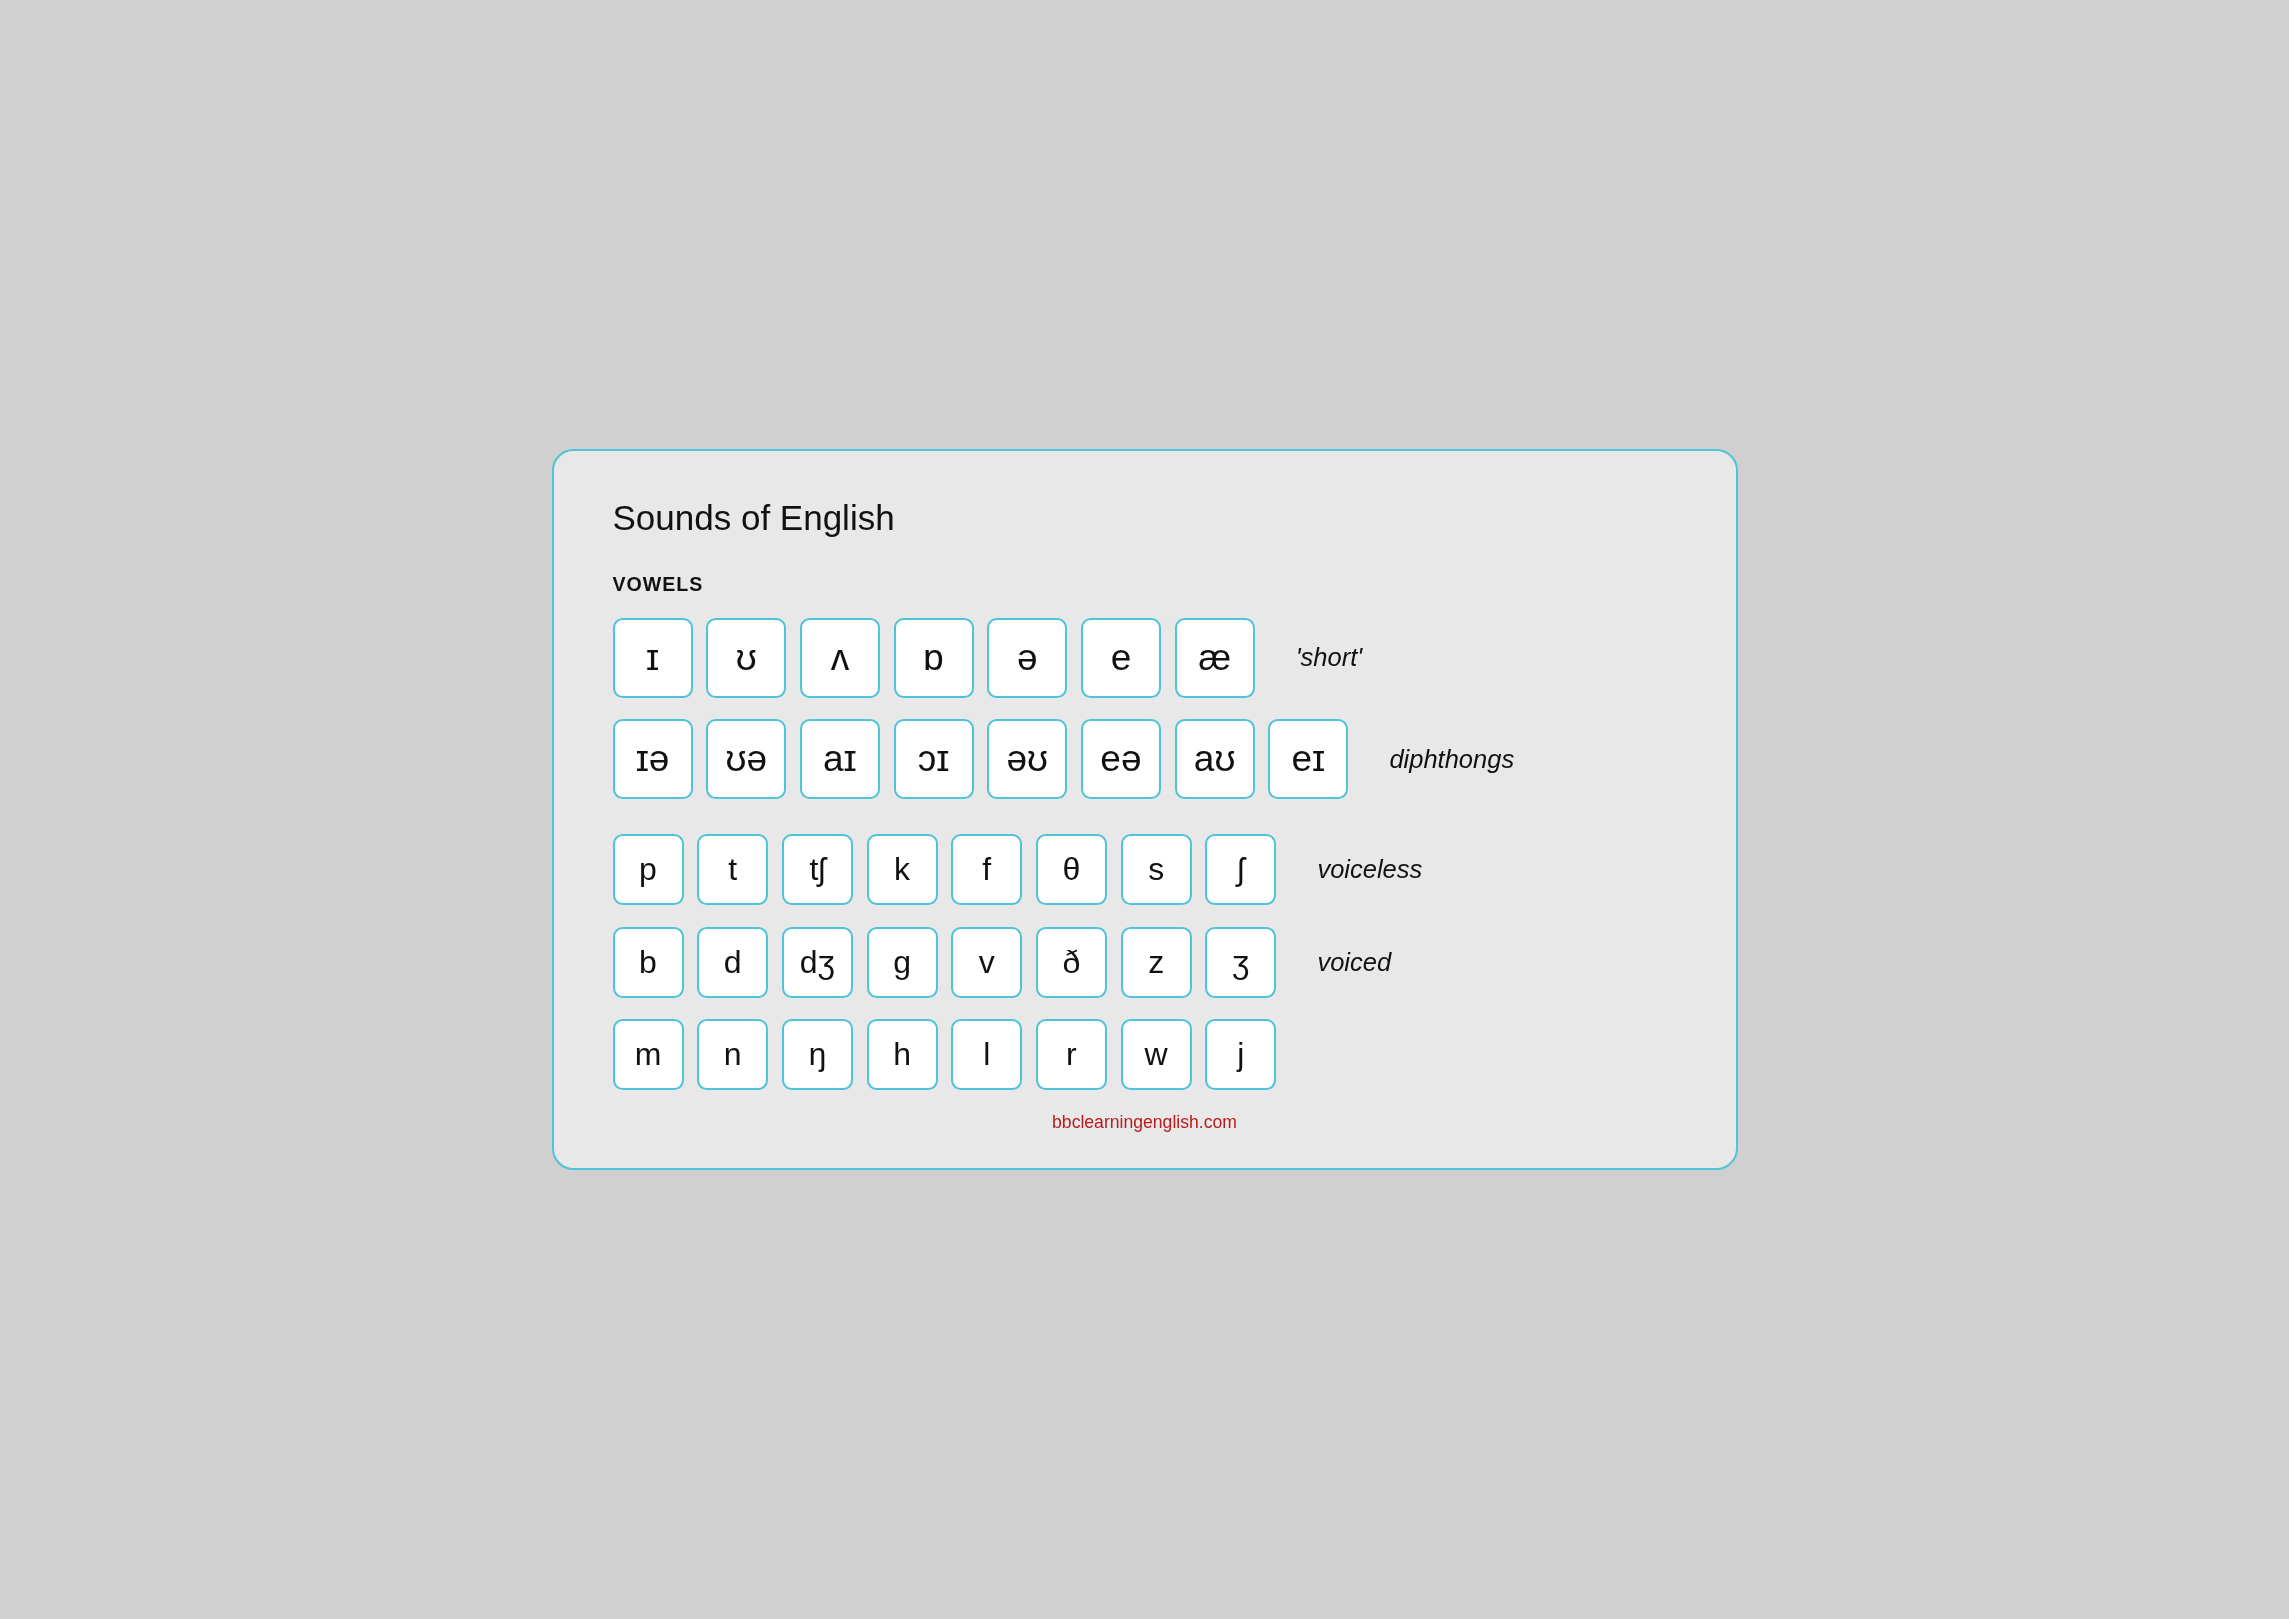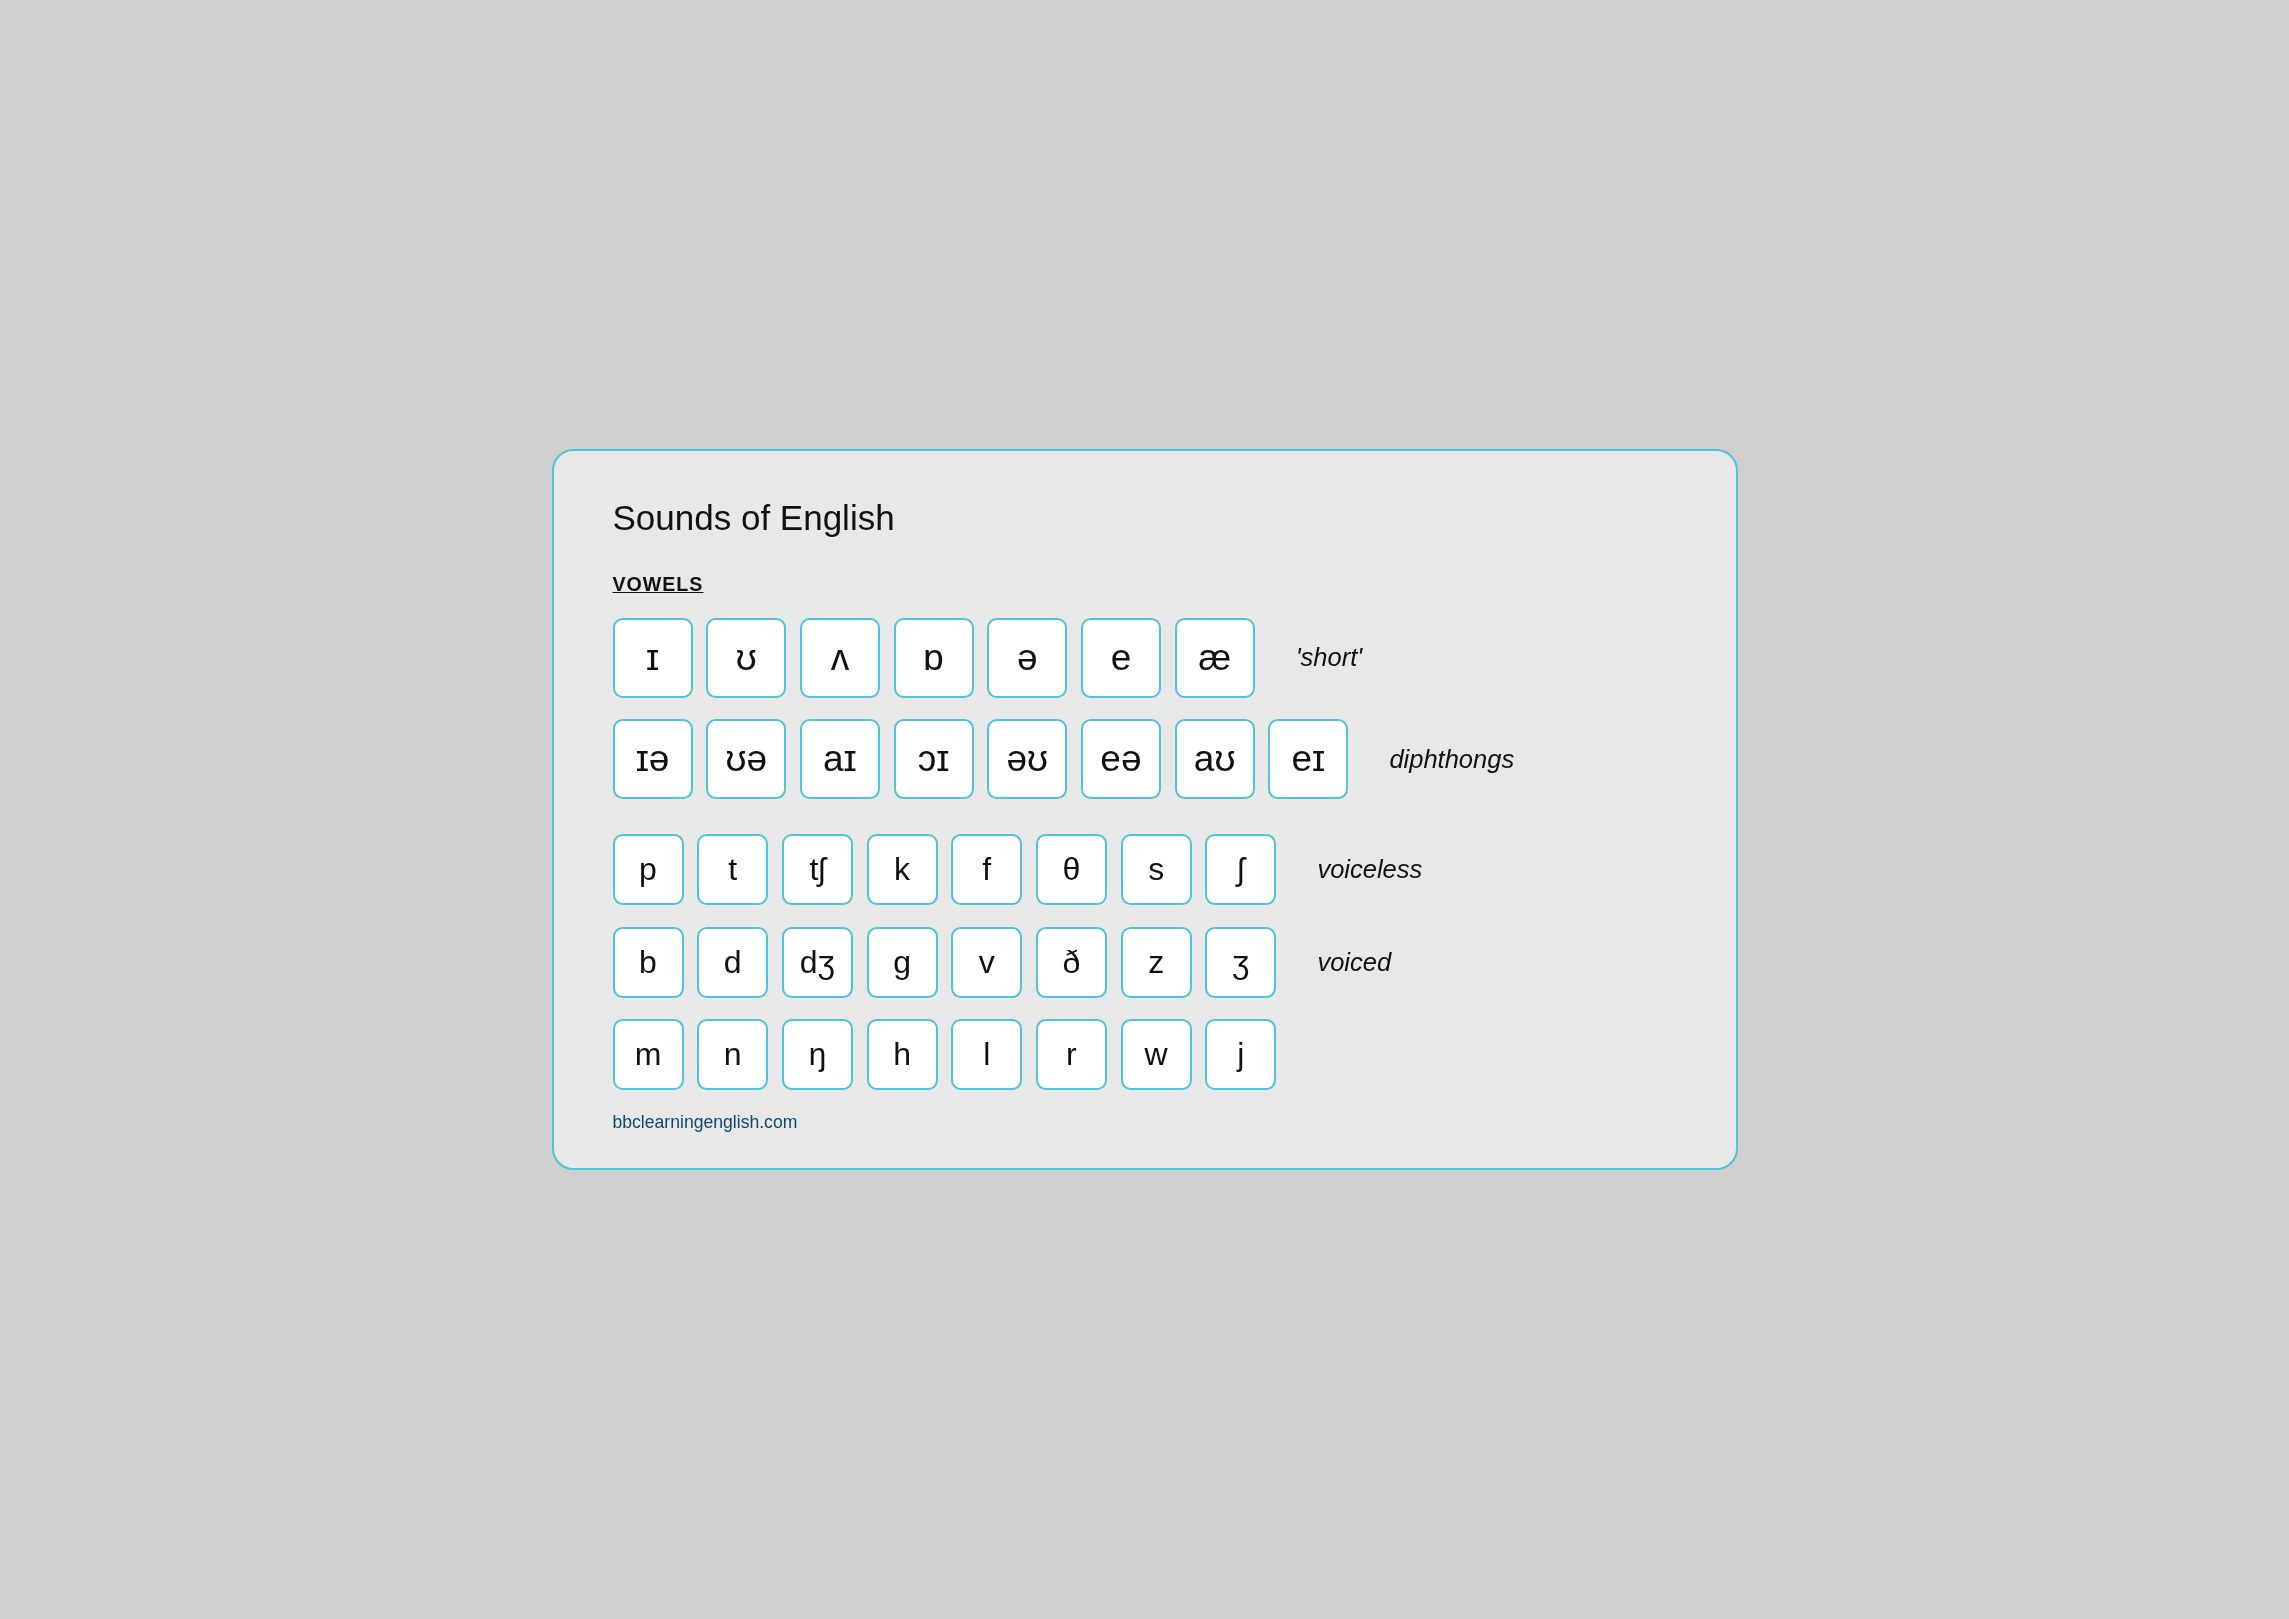--- a/index.html
+++ b/index.html
@@ -29,21 +29,20 @@
       margin-bottom: 35px;
       font-family: Arial, sans-serif;
     }
 
     .section-label {
       font-size: 19.6px;
       font-weight: 700;
       color: #111;
       letter-spacing: 1px;
       margin-bottom: 21.6px;
-      text-decoration: underline;
     }
 
     .vowels-section {
       margin-bottom: 35px;
     }
 
     .consonants-section {
       margin-bottom: 11.8px;
     }
 
@@ -78,23 +77,23 @@
     .row-label {
       font-size: 25.5px;
       color: #111;
       margin-left: 27.4px;
       white-space: nowrap;
       font-family: Arial, sans-serif;
       font-style: italic;
     }
 
     .website {
-      text-align: left;
+      text-align: center;
       font-size: 17.6px;
-      color: #0c4a6e;
+      color: #b91c1c;
       margin-top: 17.6px;
     }
   </style>
 </head>
 <body>
 
 <div class="card">
   <div class="page-title">Sounds of English</div>
 
   <div class="vowels-section">

